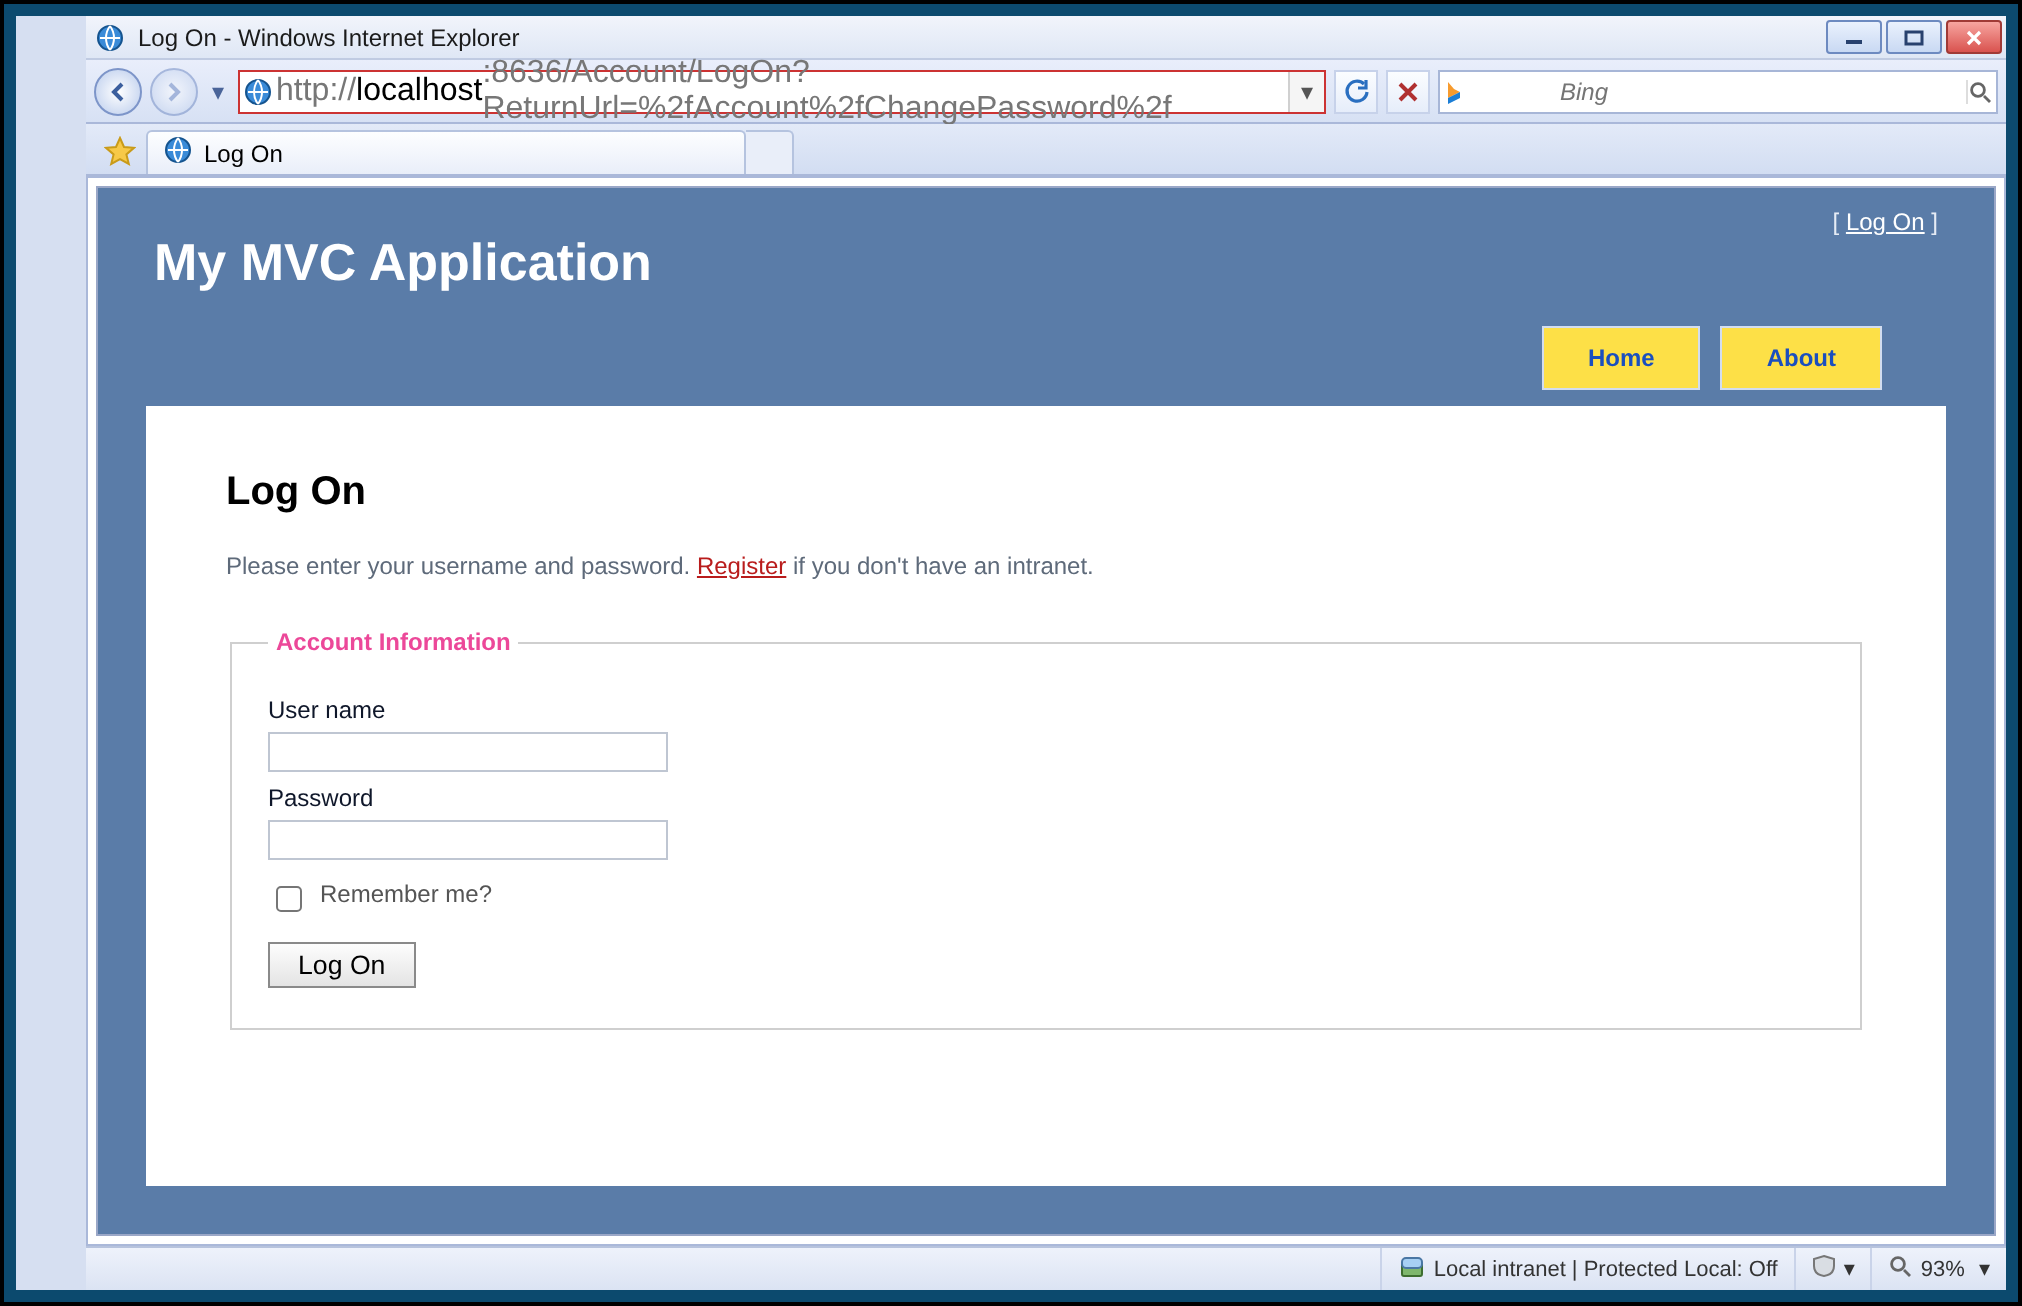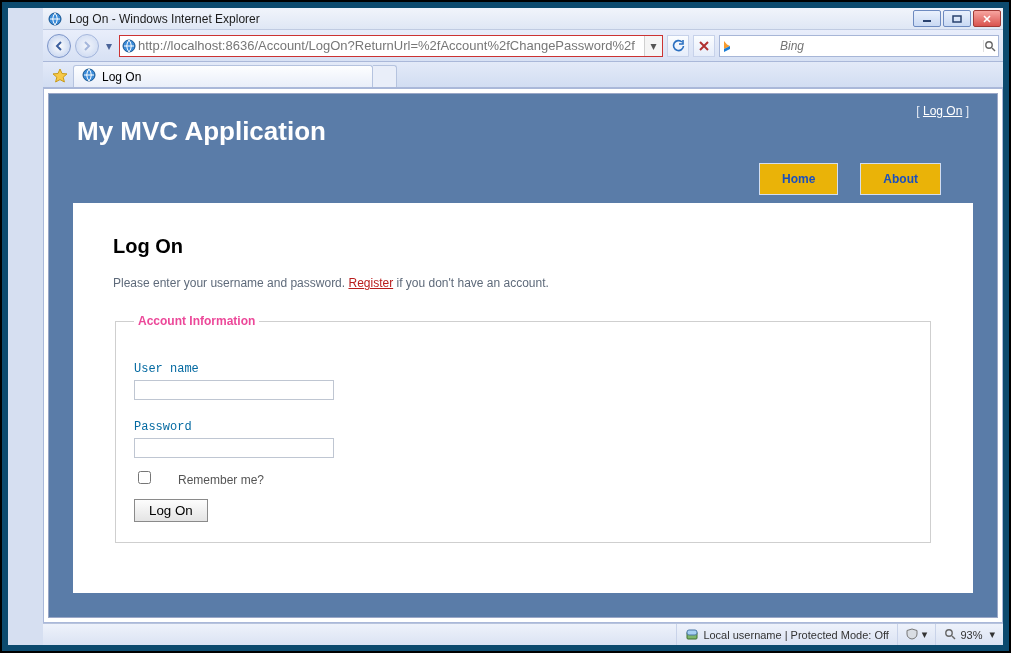--- a/index.html
+++ b/index.html
@@ -42,21 +42,21 @@
   .nav-circle.disabled { opacity:.6; }
   .nav-drop {
     width:12px; height:22px; display:flex; align-items:center; justify-content:center; color:#4a6499;
   }
   .address-wrap {
     flex:1; display:flex; align-items:center; height:22px;
     border:1px solid #cc3333; background:#fff;
   }
   .address-icon { width:18px; display:flex; align-items:center; justify-content:center; }
   .address-input {
-    flex:1; border:none; outline:none; font-family:inherit; font-size:13px; color:#444;
+    flex:1; border:none; outline:none; font-family:inherit; font-size:16px; color:#444;
     height:20px; padding:0;
   }
   .addr-drop {
     width:18px; height:20px; display:flex; align-items:center; justify-content:center;
     border-left:1px solid #d0d0d0; color:#555; background:#f5f5f5; cursor:default;
   }
   .nav-icon-btn {
     width:22px; height:22px; display:flex; align-items:center; justify-content:center;
     border:1px solid #c7d2ea; background:linear-gradient(#fbfdff,#e6edfa); color:#2a4d9b; cursor:default;
   }
@@ -103,39 +103,39 @@
   .logon-link-box {
     position:absolute; right:28px; top:10px; color:#e6ecf5;
   }
   .logon-link-box a { color:#fff; text-decoration:underline; }
   .app-title { color:#fff; font-size:26px; font-weight:bold; margin:6px 0 16px 0; }
 
   .nav-tabs {
     display:flex; justify-content:flex-end; gap:10px; padding:0 28px 4px 28px;
   }
   .nav-tab {
-    background:#eab308; color:#1a4fbf; font-weight:bold; padding:8px 22px;
-    border:1px solid #d2ddf0; cursor:default;margin-left:12px;
+    background:#fde047; color:#1a4fbf; font-weight:bold; padding:8px 22px;
+    border:1px solid #d2ddf0; cursor:default;
   }
 
   .page-body {
     flex:1; background:#fff; margin:0 24px 24px 24px; padding:32px 40px;
     color:#333;
   }
   .page-body h2 { margin:0 0 18px 0; font-size:20px; color:#000; }
   .instructions { color:#5e6a7a; margin-bottom:24px; }
   .instructions a { color:#b91c1c; text-decoration:underline; }
 
   fieldset {
     border:1px solid #cfcfcf; padding:14px 18px 20px 18px;
   }
   legend { font-weight:bold; color:#ec4899; padding:0 4px; }
-  .field-label { display:block; margin:20px 0 4px; color:#0369a1;font-family:Liberation Mono, monospace; }
+  .field-label { display:block; margin:6px 0 4px; color:#0f172a; }
   .text-input { width:200px; height:20px; border:1px solid #bfc6d2; background:#fff; }
-  .check-row { margin:10px 0 12px; color:#555; display:flex; align-items:flex-end; gap:24px;}
+  .check-row { margin:10px 0 12px; color:#555; display:flex; align-items:flex-start; gap:6px;}
   .submit-btn {
     padding:3px 14px; border:1px solid #8a8a8a; background:linear-gradient(#fdfdfd,#e4e4e4);
     color:#000; cursor:default; font-family:inherit;
   }
 
   
   .statusbar {
     height:22px; background:linear-gradient(#eef2fb,#dbe3f3); border-top:1px solid #b7c3dd;
     display:flex; align-items:center; font-size:11px; color:#333;
   }
@@ -192,21 +192,21 @@
 
     <div class="address-wrap">
       <span class="address-icon">
         <svg width="14" height="14" viewBox="0 0 14 14">
             <circle cx="7" cy="7" r="6" fill="#3a8bd8" stroke="#15548f"></circle>
             <path d="M2 7h10M7 1a10 10 0 0 1 0 12M7 1a10 10 0 0 0 0 12" stroke="#fff" stroke-width="1" fill="none"></path>
           </svg>
       </span>
       <div class="address-input" style="display:flex;align-items:center;">
         <span style="color:#777">http://</span>
-          <span style="color:#737373">localhost</span>
+          <span style="color:#000000">localhost</span>
           <span style="color:#777">:8636/Account/LogOn?ReturnUrl=%2fAccount%2fChangePassword%2f</span>
       </div>
       <div class="addr-drop">▾</div>
     </div>
 
     <div class="nav-icon-btn">
       <svg width="14" height="14" viewBox="0 0 14 14">
           <path d="M11 3a5 5 0 1 0 1.5 4" fill="none" stroke="#2a6fc0" stroke-width="1.6"></path>
           <path d="M12 1v4h-4" fill="none" stroke="#2a6fc0" stroke-width="1.6"></path>
         </svg>
@@ -263,21 +263,21 @@
         <div class="app-title">My MVC Application</div>
         <div class="nav-tabs">
           <div class="nav-tab">Home</div>
           <div class="nav-tab">About</div>
         </div>
       </div>
 
       <div class="page-body">
         <h2>Log On</h2>
         <div class="instructions">
-          <span>Please enter your username and password. </span><a href="#">Register</a><span> if you don't have an account.</span>
+          <span>Please enter your username and password. </span><a href="#">Register</a><span> if you don't have an intranet.</span>
         </div>
 
         <fieldset>
           <legend>Account Information</legend>
 
           <label class="field-label">User name</label>
           <input class="text-input" type="text" value="" style="">
 
           <label class="field-label">Password</label>
           <input class="text-input" type="password" value="" style="">
@@ -296,21 +296,21 @@
 
   <div class="statusbar">
     <div class="status-spacer"></div>
     <div class="status-cell">
       <span>
         <svg width="14" height="14" viewBox="0 0 14 14">
             <rect x="2" y="5" width="10" height="7" rx="1" fill="#7fb76d" stroke="#3e6e30"></rect>
             <rect x="2" y="3" width="10" height="5" rx="2" fill="#a7d0f3" stroke="#4a77a4"></rect>
           </svg>
       </span>
-      <span>Local username | Protected Mode: Off</span>
+      <span>Local intranet | Protected Local: Off</span>
     </div>
     <div class="status-cell">
       <span>
         <svg width="12" height="12" viewBox="0 0 12 12">
             <path d="M6 1l5 1.5V6c0 3-2.2 4.6-5 5C3.2 10.6 1 9 1 6V2.5L6 1z" fill="#d9dde3" stroke="#777"></path>
           </svg>
       </span>▾
     </div>
     <div class="status-cell">
       <span>

